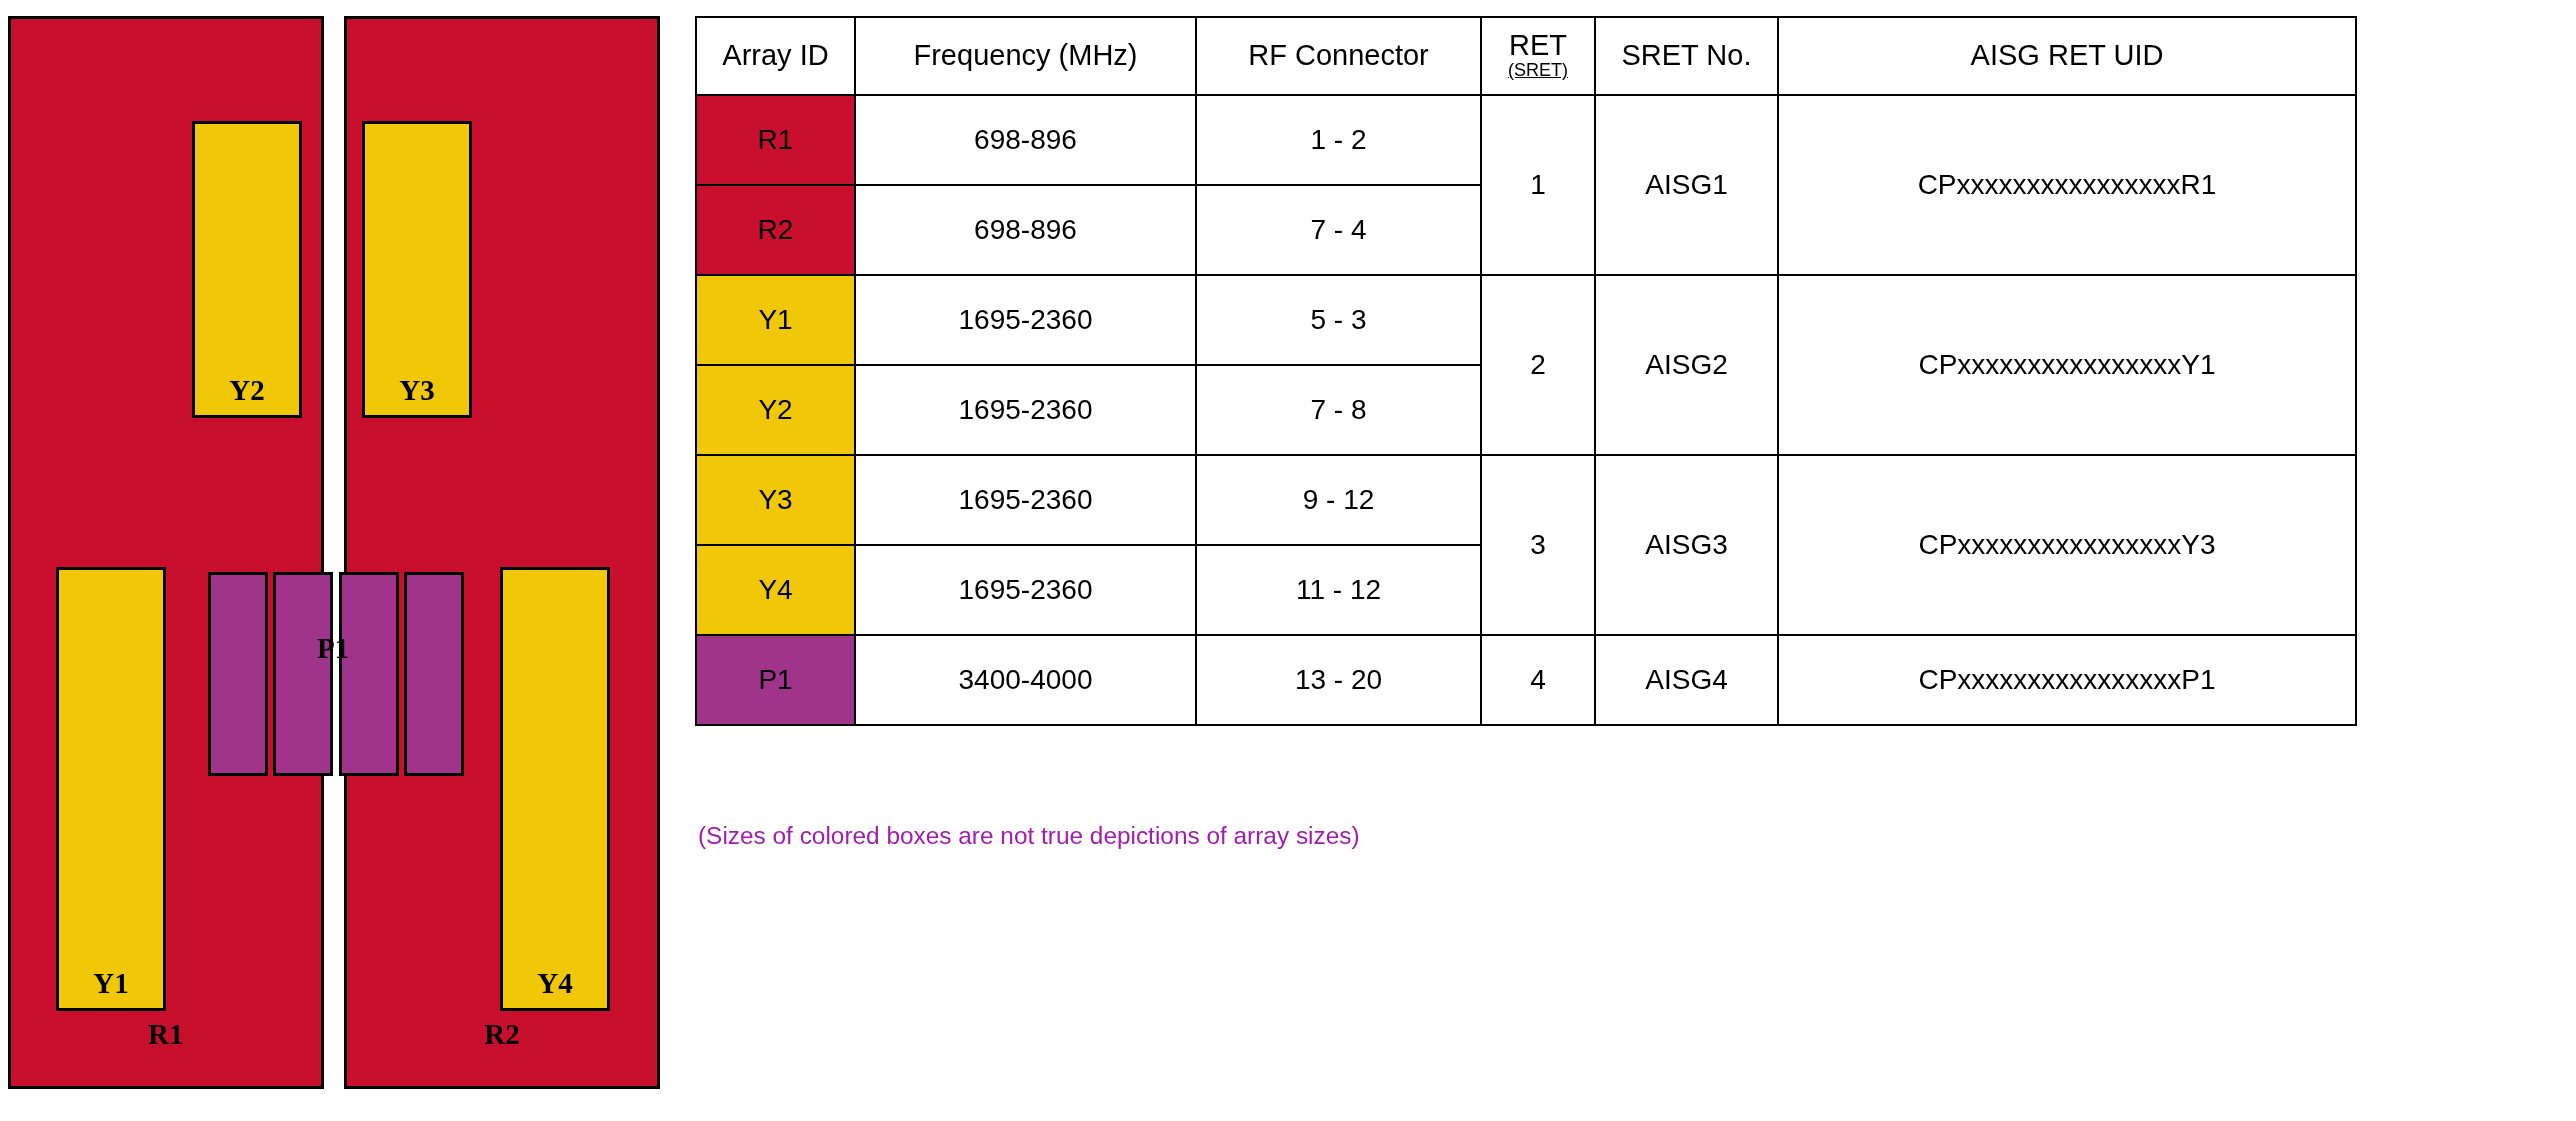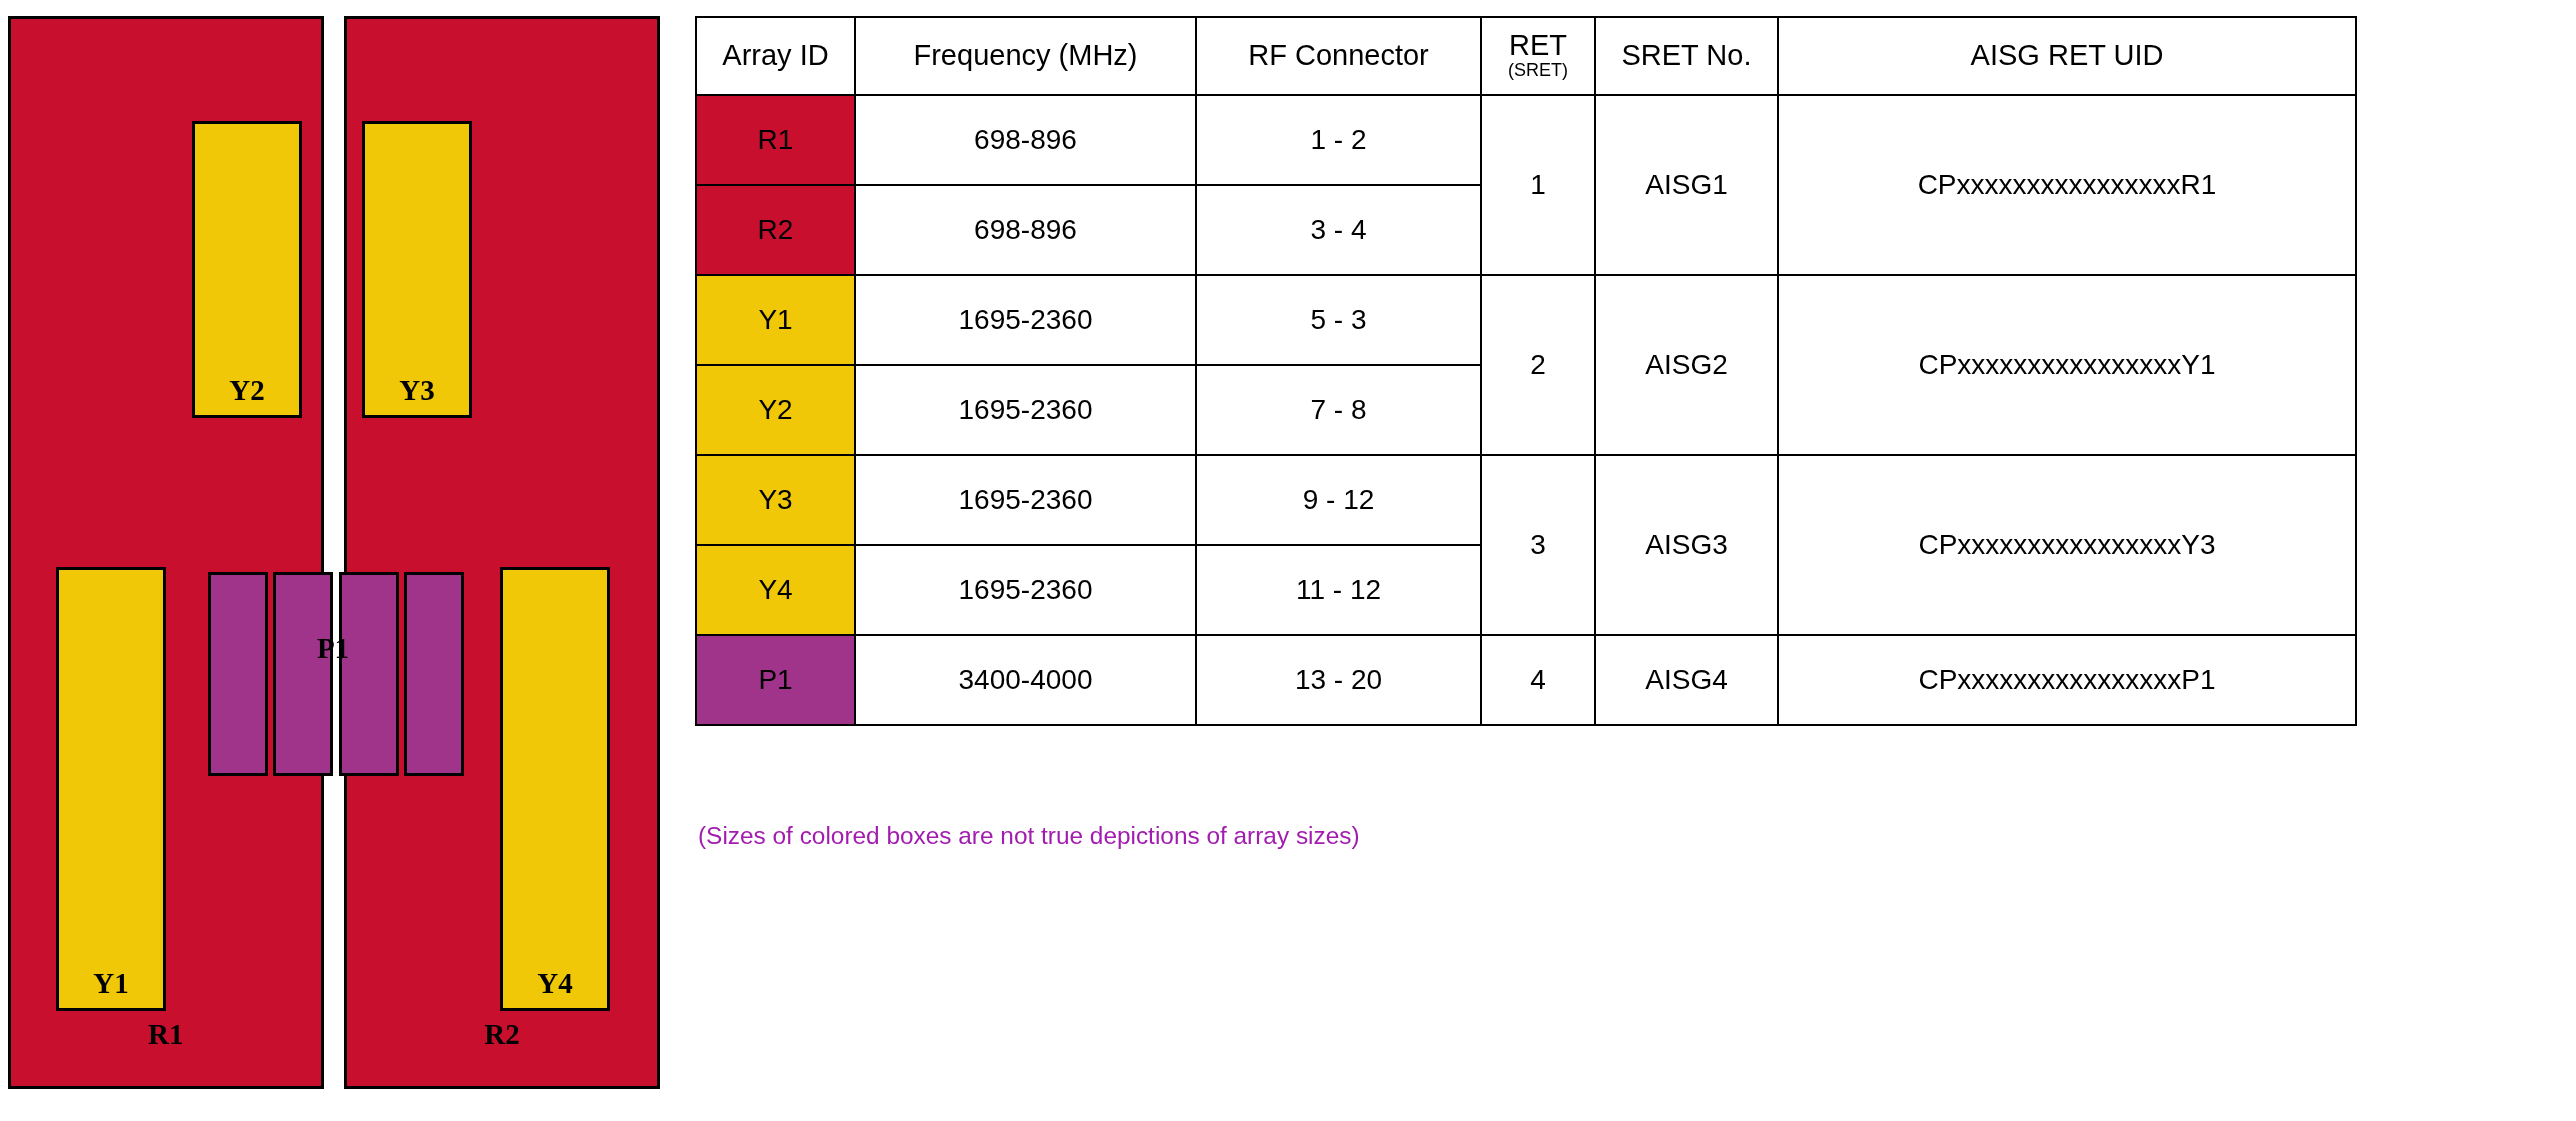--- a/index.html
+++ b/index.html
@@ -123,20 +123,21 @@
   }
   table.ret tbody td {
     height: 90px;
     font-size: 28px;
   }
   .sub {
     display: block;
     font-size: 18px;
     line-height: 1.1;
     margin-top: 1.1px;
+    text-decoration: underline;
   }
   .c-arrayid   { width: 159px; }
   .c-frequency { width: 341px; }
   .c-connector { width: 285px; }
   .c-ret       { width: 114px; }
   .c-aisg      { width: 183px; }
   .c-uid       { width: 578px; }
 
   td.tag { font-size: 28px; }
   td.tag-red    { background: var(--red); }
@@ -220,21 +221,21 @@
         <td>698-896</td>
         <td>1 - 2</td>
         <td rowspan="2">1</td>
         <td rowspan="2">AISG1</td>
         <td rowspan="2">CPxxxxxxxxxxxxxxxxR1</td>
       </tr>
 
       <tr>
         <td class="tag tag-red">R2</td>
         <td>698-896</td>
-        <td>3 - 4</td>
+        <td>7 - 4</td>
       </tr>
 
       <tr>
         <td class="tag tag-yellow">Y1</td>
         <td>1695-2360</td>
         <td>5 - 3</td>
         <td rowspan="2">2</td>
         <td rowspan="2">AISG2</td>
         <td rowspan="2">CPxxxxxxxxxxxxxxxxY1</td>
       </tr>

